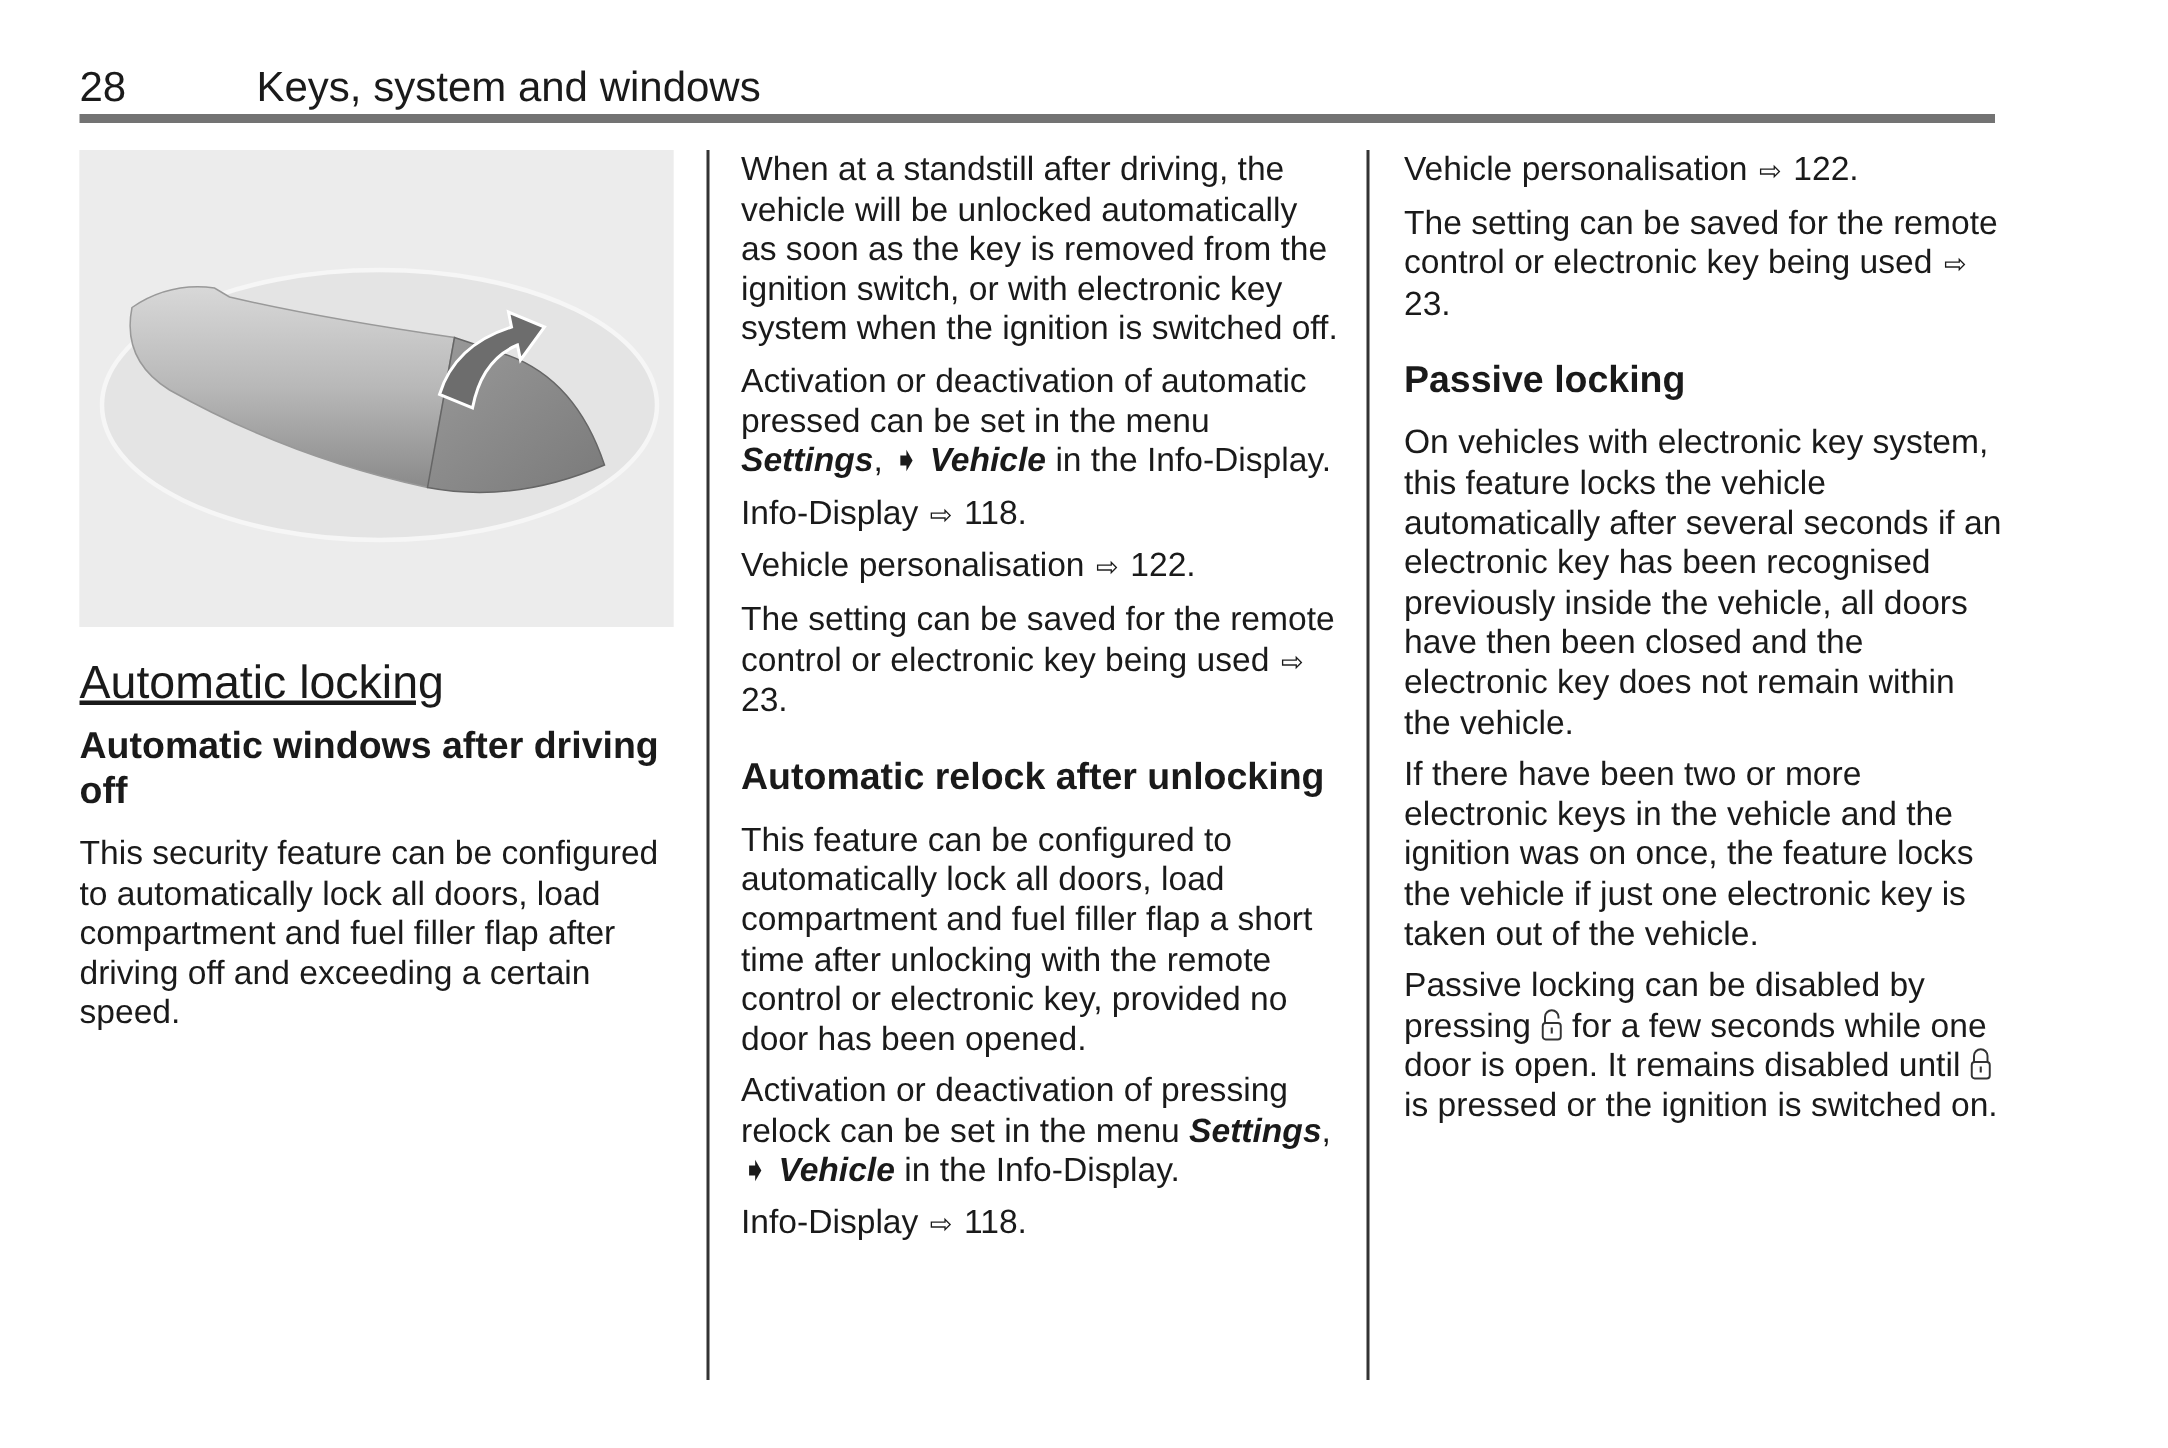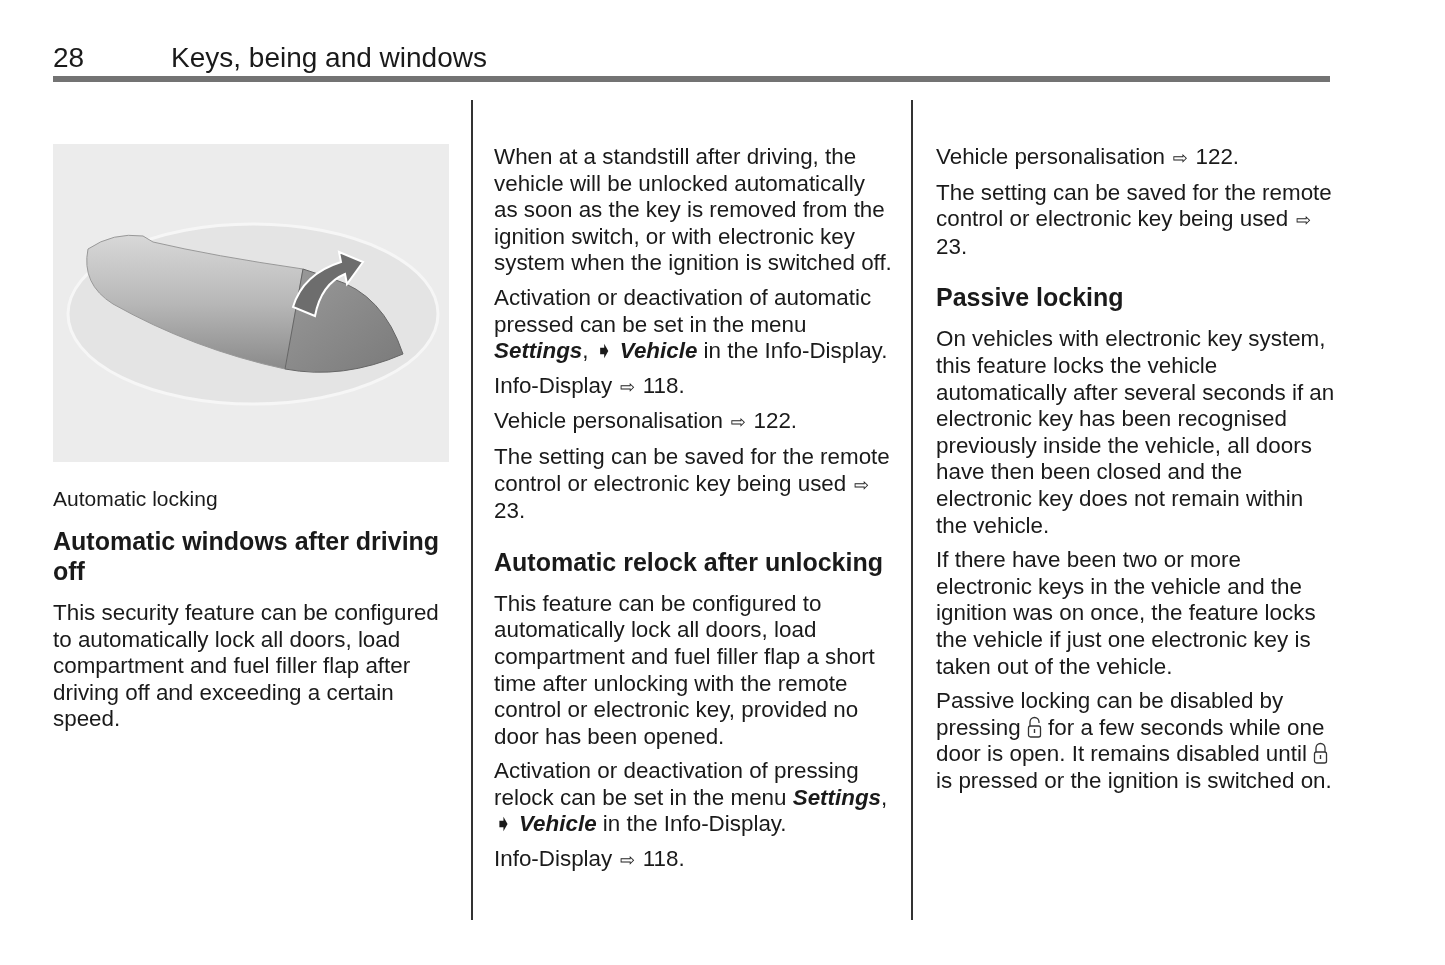--- a/index.html
+++ b/index.html
@@ -2,42 +2,42 @@
 <html><head>
 <meta charset="utf-8">
 <style>
   html, body { margin: 0; padding: 0; background: #ffffff; }
   body { width: 1445px; height: 965px; position: relative; overflow: hidden;
          font-family: "Liberation Sans", sans-serif; color: #1a1a1a; }
   .header { position: absolute; left: 53px; top: 40px; width: 1277px; height: 36px;
             border-bottom: 6px solid #737373; }
   .page-num { position: absolute; left: 0; top: 2px; font-size: 28px; }
   .chapter { position: absolute; left: 118px; top: 2px; font-size: 28px; }
-  .col { position: absolute; top: 100px; margin-top: 44px; }
+  .col { position: absolute; top: 100px; }
   .col1 { left: 53px; width: 400px; }
   .col2 { left: 494px; width: 400px; top: 100px; }
   .col3 { left: 936px; width: 400px; top: 100px; }
   .vline { position: absolute; top: 100px; width: 1.5px; height: 820px; background: #333; }
   .v1 { left: 471px; } .v2 { left: 911px; }
   p { margin: 0 0 8px 0; font-size: 22.4px; line-height: 26.6px; }
-  h2 { font-weight: normal; font-size: 21px; margin: 20px 0 10px 0; line-height: 34px; }
+  h2 { font-weight: normal; font-size: 31px; margin: 20px 0 10px 0; line-height: 34px; text-decoration: underline; }
   h3 { font-weight: bold; font-size: 25px; margin: 0 0 14px 0; line-height: 30px; }
   .h3-gap { margin-top: 22px; }
   b { font-weight: bold; font-style: italic; }
   .xref { display: inline-block; width: 18px; text-align: center; font-size: 18px; }
   .figure { width: 396px; height: 318px; background: #ececec; margin-bottom: 16px; }
   .figure svg { width: 100%; height: 100%; }
   .lock-ic { display: inline-block; width: 15px; height: 22px; vertical-align: -3px; }
 </style>
 </head>
 <body>
 
 <div class="header">
   <span class="page-num">28</span>
-  <span class="chapter">Keys, being and windows</span>
+  <span class="chapter">Keys, system and windows</span>
 </div>
 
 <div class="vline v1"></div>
 <div class="vline v2"></div>
 
 <div class="col col1">
   <div class="figure">
     <svg viewBox="0 0 396 318">
       <defs>
         <linearGradient id="hg" x1="0" y1="0" x2="0" y2="1">

